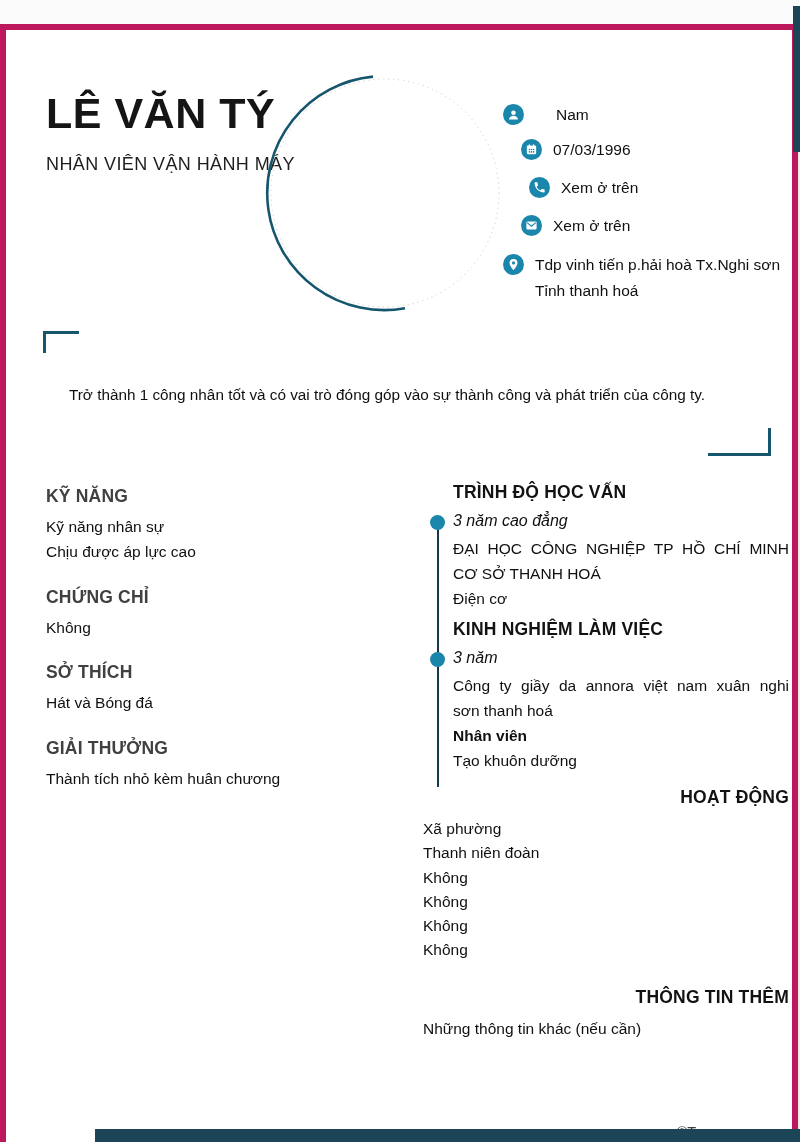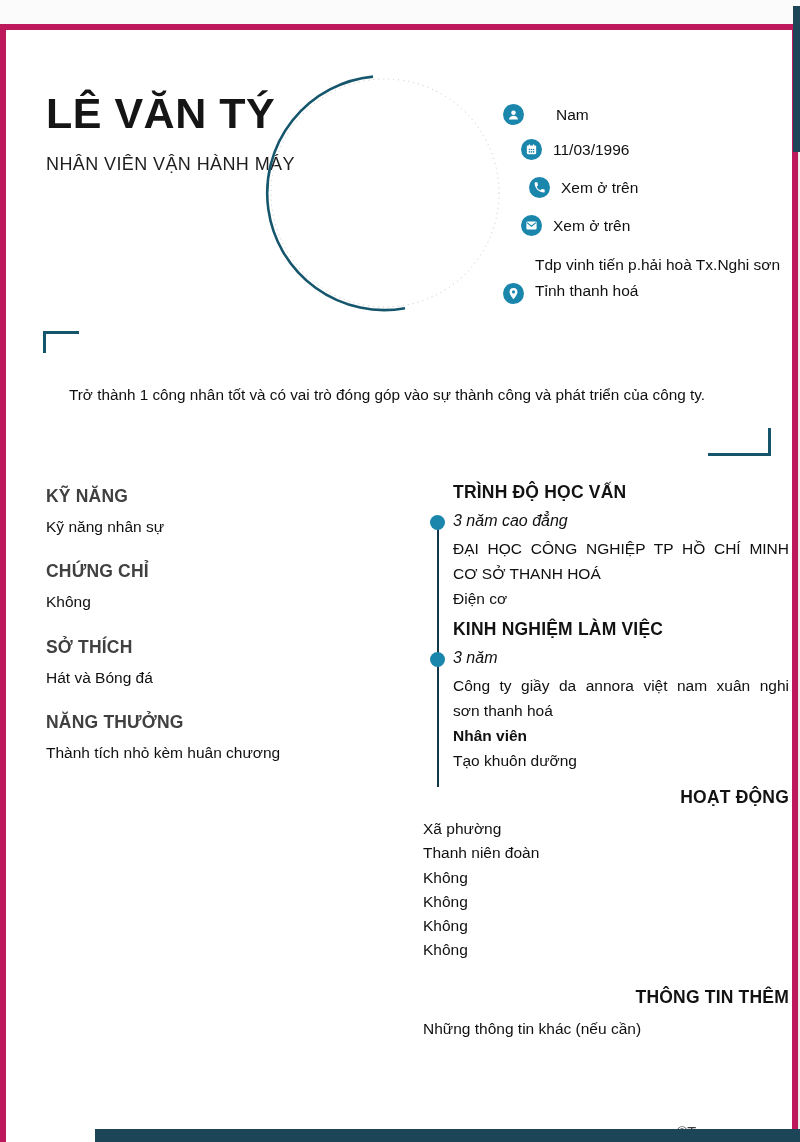--- a/index.html
+++ b/index.html
@@ -7,21 +7,21 @@
   .page{position:absolute;left:0;top:0;width:798px;height:1124px;background:#fff;
         border:6px solid #be185d;box-sizing:border-box;box-shadow:0 3px 4px rgba(0,0,0,.18);margin-top:24px;}
 
   
   .name{position:absolute;left:40px;top:60px;font-size:43px;font-weight:800;color:#151515;letter-spacing:.5px;line-height:1.1;}
   .jobtitle{position:absolute;left:40px;top:124px;font-size:18px;color:#1e1e1e;letter-spacing:.4px;}
   .photo{position:absolute;left:258px;top:42px;}
 
   .contact{position:absolute;display:flex;gap:11px;align-items:center;font-size:15.5px;color:#101010;}
   .c1{left:497px;top:74px;gap:32px;} .c2{left:515px;top:109px;} .c3{left:523px;top:147px;}
-  .c4{left:515px;top:185px;} .c5{left:497px;top:222px;width:290px;align-items:flex-end;line-height:26px;}
+  .c4{left:515px;top:185px;} .c5{left:497px;top:222px;width:290px;align-items:flex-start;line-height:26px;}
   .c5 .cicon{margin-top:2px;}
   .cicon{width:21px;height:21px;border-radius:50%;background:#1b86ab;display:flex;align-items:center;justify-content:center;flex:0 0 21px;}
   .cicon svg{display:block;}
 
   
   .bracket-tl{position:absolute;left:37px;top:301px;width:33px;height:19px;border-top:3px solid #16566d;border-left:3px solid #16566d;}
   .bracket-br{position:absolute;left:702px;top:398px;width:60px;height:25px;border-bottom:3px solid #16566d;border-right:3px solid #16566d;}
   .objective{position:absolute;left:63px;top:356px;width:700px;font-size:15.3px;color:#101010;white-space:nowrap;}
 
   
@@ -88,21 +88,21 @@
             <rect x="14.6" y="2.4" width="2.4" height="4" rx="1.1" fill="#fff"></rect>
             <rect x="3.4" y="4.6" width="17.2" height="16" rx="2" fill="#fff"></rect>
             <circle cx="8.2" cy="12" r="1.5" fill="#1b86ab"></circle>
             <circle cx="12" cy="12" r="1.5" fill="#1b86ab"></circle>
             <circle cx="15.8" cy="12" r="1.5" fill="#1b86ab"></circle>
             <circle cx="8.2" cy="16.4" r="1.5" fill="#1b86ab"></circle>
             <circle cx="12" cy="16.4" r="1.5" fill="#1b86ab"></circle>
             <circle cx="15.8" cy="16.4" r="1.5" fill="#1b86ab"></circle>
           </svg>
       </span>
-      <span>11/03/1996</span>
+      <span>07/03/1996</span>
     </div>
 
     <div class="contact c3">
       <span class="cicon">
         <svg width="13" height="13" viewBox="0 0 24 24">
             <path d="M6.8 10.5c1.5 3 3.8 5.3 6.7 6.7l2.2-2.2c.3-.3.7-.4 1.1-.2 1.2.4 2.4.6 3.7.6.6 0 1 .5 1 1v3.6c0 .6-.4 1-1 1C11 21 3 13 3 3.5c0-.6.5-1 1-1h3.6c.6 0 1 .4 1 1 0 1.3.2 2.5.6 3.7.1.4 0 .8-.2 1.1z" fill="#fff"></path>
           </svg>
       </span>
       <span>Xem ở trên</span>
     </div>
@@ -127,31 +127,32 @@
     </div>
 
     <div class="bracket-tl"></div>
     <div class="objective">Trở thành 1 công nhân tốt và có vai trò đóng góp vào sự thành công và phát triển của công ty.</div>
     <div class="bracket-br"></div>
 
     <div class="leftcol">
       <section>
         <h3>KỸ NĂNG</h3>
         <div class="item">Kỹ năng nhân sự</div>
+        <div class="item">Chịu được áp lực cao</div>
       </section>
       <section>
         <h3>CHỨNG CHỈ</h3>
         <div class="item">Không</div>
       </section>
       <section>
         <h3>SỞ THÍCH</h3>
         <div class="item">Hát và Bóng đá</div>
       </section>
       <section>
-        <h3>NĂNG THƯỞNG</h3>
+        <h3>GIẢI THƯỞNG</h3>
         <div class="item">Thành tích nhỏ kèm huân chương</div>
       </section>
     </div>
 
     <div class="rightcol">
       <div class="timeline">
         <div class="tline"></div>
 
         <div class="tsec">
           <h3>TRÌNH ĐỘ HỌC VẤN</h3>

